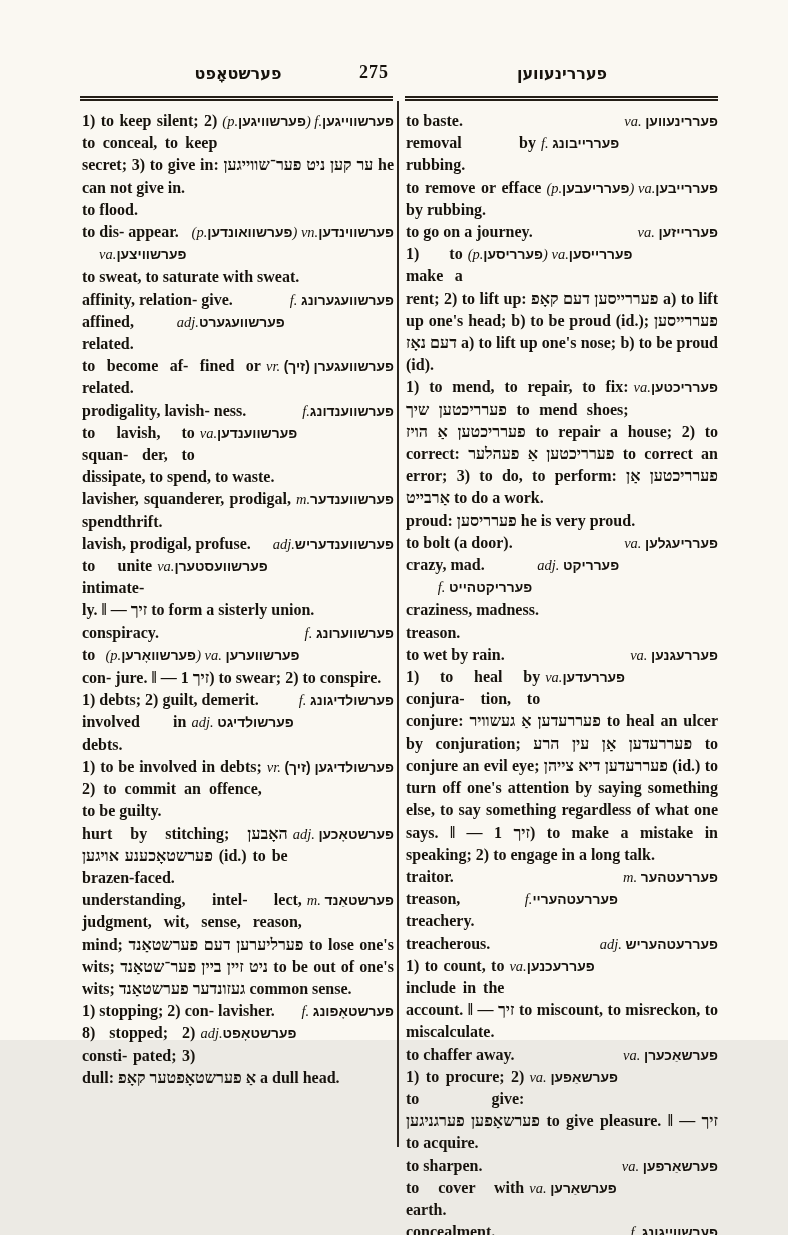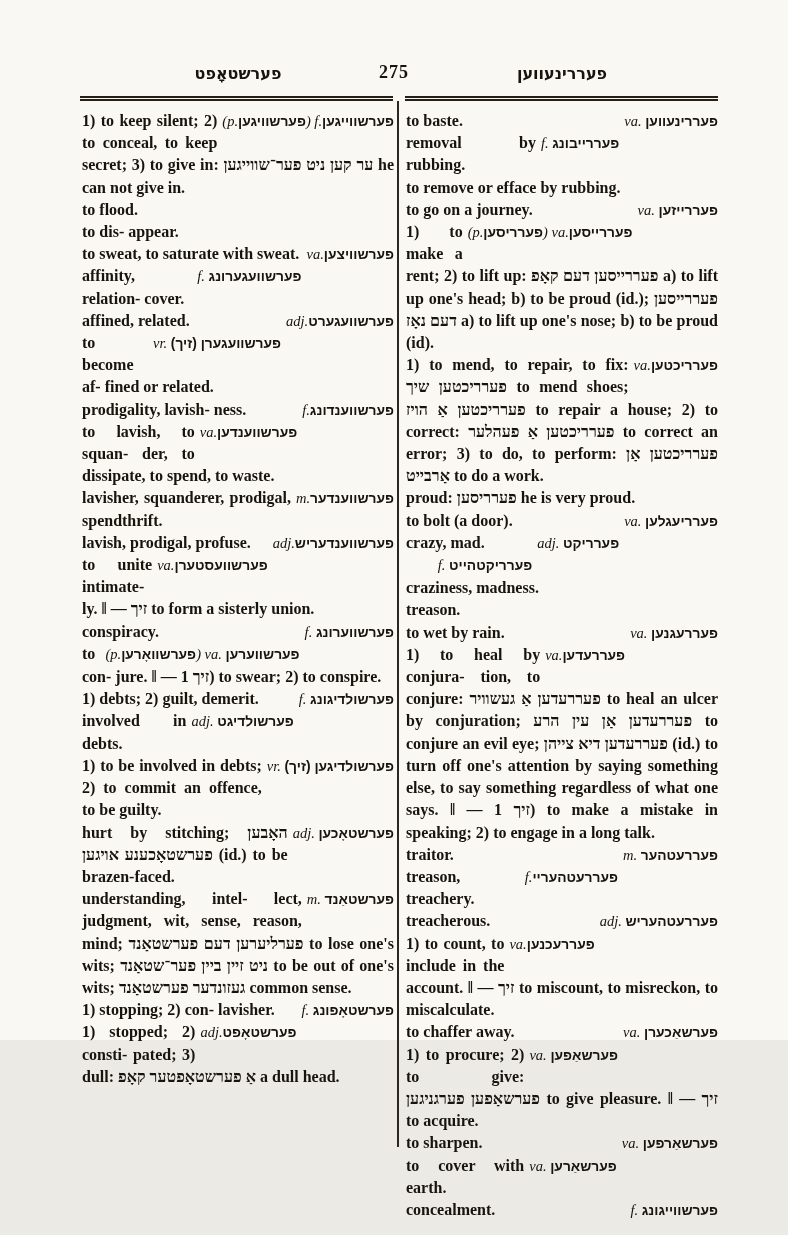--- a/index.html
+++ b/index.html
@@ -8,21 +8,21 @@
     position:relative;width:788px;height:1040px;
     background:#faf8f2;
     color:#17130d;
     font-family:"Liberation Serif","DejaVu Serif",serif;
   }
   
   .guide{position:absolute;top:64px;text-align:center;font-weight:700;
          font-family:"DejaVu Sans",sans-serif;font-size:16px;}
   .guide-left{left:82px;width:312px;}
   .guide-right{left:406px;width:312px;}
-  .pageno{position:absolute;top:62px;left:354px;width:80px;text-align:center;
+  .pageno{position:absolute;top:62px;left:334px;width:80px;text-align:center;
           font-weight:700;font-size:18px;letter-spacing:1px;}
   
   .rule{position:absolute;top:96px;left:80px;width:638px;display:flex;gap:12px;}
   .rule .rseg{flex:1;border-top:5px double #241f17;height:0;}
   
   .divider{position:absolute;left:397px;top:101px;width:2px;height:1046px;background:#2b2620;}
   
   .col{position:absolute;top:110px;width:312px;text-align:justify;}
   .col-left{left:82px;}
   .col-right{left:406px;}
@@ -43,44 +43,44 @@
   <div class="rule">
     <span class="rseg"></span>
     <span class="rseg"></span>
   </div>
 
   <div class="divider"></div>
 
   <div class="col col-left">
       <p class="entry"><span class="hw"><i class="abbr">(p.</i><span class="he" dir="rtl">פערשוויגען</span><i class="abbr">) </i><i class="abbr">f.</i><span class="he" dir="rtl">פערשווייגען</span></span><span class="en">1) to keep</span> <span class="cont">silent; 2) to conceal, to keep secret; 3) to give in: ער קען ניט פער־שווייגען he can not give in.</span></p>
       <p class="entry"><span class="en">to flood.</span></p>
-      <p class="entry"><span class="en">to dis-</span> <span class="cont">appear.</span></p>
+      <p class="entry"><span class="hw"><i class="abbr">(p.</i><span class="he" dir="rtl">פערשוואונדען</span><i class="abbr">) </i><i class="abbr">vn.</i><span class="he" dir="rtl">פערשווינדען</span></span><span class="en">to dis-</span> <span class="cont">appear.</span></p>
       <p class="entry"><span class="hw"><i class="abbr">va.</i><span class="he" dir="rtl">פערשוויצען</span></span><span class="en">to sweat, to saturate</span> <span class="cont">with sweat.</span></p>
-      <p class="entry"><span class="hw"><i class="abbr">f. </i><span class="he" dir="rtl">פערשוועגערונג</span></span><span class="en">affinity, relation-</span> <span class="cont">cover.</span></p>
+      <p class="entry"><span class="hw"><i class="abbr">f. </i><span class="he" dir="rtl">פערשוועגערונג</span></span><span class="en">affinity, relation-</span> <span class="cont">give.</span></p>
       <p class="entry"><span class="hw"><i class="abbr">adj.</i><span class="he" dir="rtl">פערשוועגערט</span></span><span class="en">affined, related.</span></p>
       <p class="entry"><span class="hw"><i class="abbr">vr. </i><span class="he" dir="rtl">פערשוועגערן (זיך)</span></span><span class="en">to become af-</span> <span class="cont">fined or related.</span></p>
       <p class="entry"><span class="hw"><i class="abbr">f.</i><span class="he" dir="rtl">פערשווענדונג</span></span><span class="en">prodigality, lavish-</span> <span class="cont">ness.</span></p>
       <p class="entry"><span class="hw"><i class="abbr">va.</i><span class="he" dir="rtl">פערשווענדען</span></span><span class="en">to lavish, to squan-</span> <span class="cont">der, to dissipate, to spend, to waste.</span></p>
       <p class="entry"><span class="hw"><i class="abbr">m.</i><span class="he" dir="rtl">פערשווענדער</span></span><span class="en">lavisher, squanderer,</span> <span class="cont">prodigal, spendthrift.</span></p>
       <p class="entry"><span class="hw"><i class="abbr">adj.</i><span class="he" dir="rtl">פערשווענדעריש</span></span><span class="en">lavish, prodigal,</span> <span class="cont">profuse.</span></p>
       <p class="entry"><span class="hw"><i class="abbr">va.</i><span class="he" dir="rtl">פערשוועסטערן</span></span><span class="en">to unite intimate-</span> <span class="cont">ly. ‖ — זיך to form a sisterly union.</span></p>
       <p class="entry"><span class="hw"><i class="abbr">f. </i><span class="he" dir="rtl">פערשווערונג</span></span><span class="en">conspiracy.</span></p>
       <p class="entry"><span class="hw"><i class="abbr">(p.</i><span class="he" dir="rtl">פערשוואָרען</span><i class="abbr">) </i><i class="abbr">va. </i><span class="he" dir="rtl">פערשווערען</span></span><span class="en">to con-</span> <span class="cont">jure. ‖ — זיך 1) to swear; 2) to conspire.</span></p>
       <p class="entry"><span class="hw"><i class="abbr">f. </i><span class="he" dir="rtl">פערשולדיגונג</span></span><span class="en">1) debts; 2) guilt,</span> <span class="cont">demerit.</span></p>
       <p class="entry"><span class="hw"><i class="abbr">adj. </i><span class="he" dir="rtl">פערשולדיגט</span></span><span class="en">involved in debts.</span></p>
       <p class="entry"><span class="hw"><i class="abbr">vr. </i><span class="he" dir="rtl">פערשולדיגען (זיך)</span></span><span class="en">1) to be involved</span> <span class="cont">in debts; 2) to commit an offence, to be guilty.</span></p>
       <p class="entry"><span class="hw"><i class="abbr">adj. </i><span class="he" dir="rtl">פערשטאָכען</span></span><span class="en">hurt by stitching;</span> <span class="cont">האָבען פערשטאָכענע אויגען (id.) to be brazen-faced.</span></p>
       <p class="entry"><span class="hw"><i class="abbr">m. </i><span class="he" dir="rtl">פערשטאַנד</span></span><span class="en">understanding, intel-</span> <span class="cont">lect, judgment, wit, sense, reason, mind; פערליערען דעם פערשטאַנד to lose one's wits; ניט זיין ביין פער־שטאַנד to be out of one's wits; געזונדער פערשטאַנד common sense.</span></p>
       <p class="entry"><span class="hw"><i class="abbr">f. </i><span class="he" dir="rtl">פערשטאָפונג</span></span><span class="en">1) stopping; 2) con-</span> <span class="cont">lavisher.</span></p>
-      <p class="entry"><span class="hw"><i class="abbr">adj.</i><span class="he" dir="rtl">פערשטאָפט</span></span><span class="en">1) stopped; 2) consti-</span> <span class="cont">pated; 3) dull: אַ פערשטאָפטער קאָפ a dull head.</span></p>
+      <p class="entry"><span class="hw"><i class="abbr">adj.</i><span class="he" dir="rtl">פערשטאָפט</span></span><span class="en">8) stopped; 2) consti-</span> <span class="cont">pated; 3) dull: אַ פערשטאָפטער קאָפ a dull head.</span></p>
     </div>
   <div class="col col-right">
       <p class="entry"><span class="hw"><i class="abbr">va. </i><span class="he" dir="rtl">פעררינעווען</span></span><span class="en">to baste.</span></p>
       <p class="entry"><span class="hw"><i class="abbr">f. </i><span class="he" dir="rtl">פעררייבונג</span></span><span class="en">removal by rubbing.</span></p>
-      <p class="entry"><span class="en">to remove</span> <span class="cont">or efface by rubbing.</span></p>
+      <p class="entry"><span class="hw"><i class="abbr">(p.</i><span class="he" dir="rtl">פערריעבען</span><i class="abbr">) </i><i class="abbr">va.</i><span class="he" dir="rtl">פעררייבען</span></span><span class="en">to remove</span> <span class="cont">or efface by rubbing.</span></p>
       <p class="entry"><span class="hw"><i class="abbr">va. </i><span class="he" dir="rtl">פעררייזען</span></span><span class="en">to go on a journey.</span></p>
       <p class="entry"><span class="hw"><i class="abbr">(p.</i><span class="he" dir="rtl">פערריסען</span><i class="abbr">) </i><i class="abbr">va.</i><span class="he" dir="rtl">פעררייסען</span></span><span class="en">1) to make</span> <span class="cont">a rent; 2) to lift up: פעררייסען דעם קאָפ a) to lift up one's head; b) to be proud (id.); פעררייסען דעם נאָז a) to lift up one's nose; b) to be proud (id).</span></p>
       <p class="entry"><span class="hw"><i class="abbr">va.</i><span class="he" dir="rtl">פערריכטען</span></span><span class="en">1) to mend, to repair,</span> <span class="cont">to fix: פערריכטען שיך to mend shoes; פערריכטען אַ הויז to repair a house; 2) to correct: פערריכטען אַ פעהלער to correct an error; 3) to do, to perform: פערריכטען אַן אַרבייט to do a work.</span></p>
       <p class="entry"><span class="en">proud:</span> <span class="cont">פערריסען he is very proud.</span></p>
       <p class="entry"><span class="hw"><i class="abbr">va. </i><span class="he" dir="rtl">פערריעגלען</span></span><span class="en">to bolt (a door).</span></p>
       <p class="entry"><span class="hw"><i class="abbr">adj. </i><span class="he" dir="rtl">פערריקט</span></span><span class="en">crazy, mad.</span></p>
       <p class="entry"><span class="hw"><i class="abbr">f. </i><span class="he" dir="rtl">פערריקטהייט</span></span><span class="en">craziness, madness.</span></p>
       <p class="entry"><span class="en">treason.</span></p>
       <p class="entry"><span class="hw"><i class="abbr">va. </i><span class="he" dir="rtl">פעררעגנען</span></span><span class="en">to wet by rain.</span></p>
       <p class="entry"><span class="hw"><i class="abbr">va.</i><span class="he" dir="rtl">פעררעדען</span></span><span class="en">1) to heal by conjura-</span> <span class="cont">tion, to conjure: פעררעדען אַ געשוויר to heal an ulcer by conjuration; פעררעדען אַן עין הרע to conjure an evil eye; פעררעדען דיא צייהן (id.) to turn off one's attention by saying something else, to say something regardless of what one says. ‖ — זיך 1) to make a mistake in speaking; 2) to engage in a long talk.</span></p>

